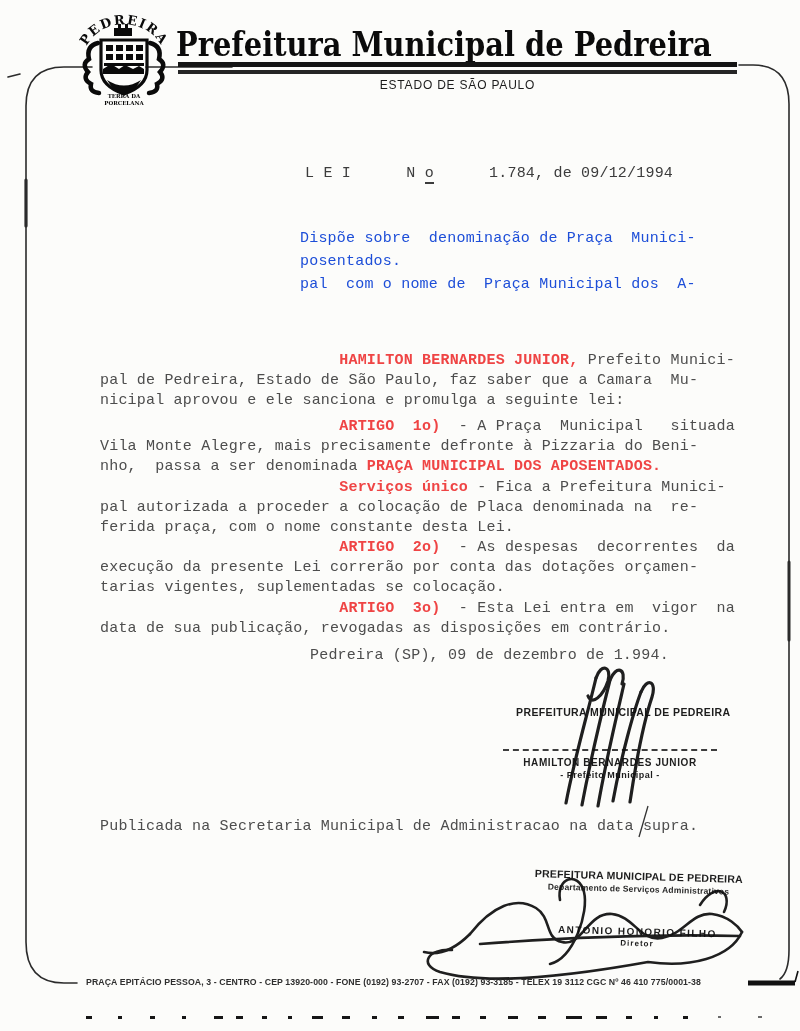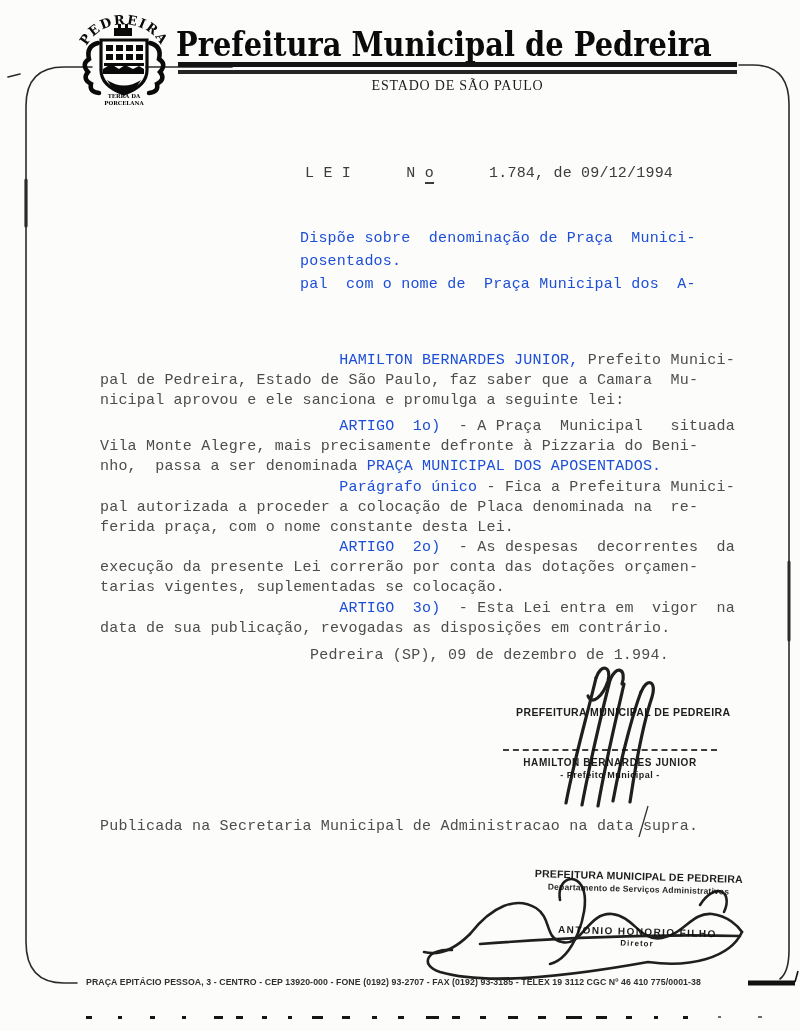--- a/index.html
+++ b/index.html
@@ -16,27 +16,27 @@
     position:absolute; left:176px; top:24px; margin:0;
     font-family:"DejaVu Serif",serif; font-weight:700; font-size:34px;
     color:#0b0b0b; white-space:nowrap;
     transform:scaleX(.85); transform-origin:left center; letter-spacing:0px;
   }
   .rule1,.rule2{position:absolute; left:178px; width:559px; background:#141414;}
   .rule1{top:62px; height:5px;}
   .rule2{top:70px; height:4px; opacity:.93;}
   .h-sub{
     position:absolute; left:178px; top:78px; width:559px; text-align:center;
-    font-family:Liberation Serif, serif; font-size:14px; letter-spacing:.8px;
+    font-family:Liberation Sans, sans-serif; font-size:12px; letter-spacing:.8px;
     color:#1c1c1c;
   }
 
   
   .tl{white-space:pre; font-size:15px; line-height:20px; letter-spacing:.2px; color:#4d4d4d;}
-  .tl b{color:#1d4ed8; font-weight:400;}
+  .tl b{color:#ef4444; font-weight:700;}
   .blk{position:absolute;}
   #lei{left:305px; top:136px; color:#3c3c3c;margin-top:28px;}
   #lei .tl{color:#3c3c3c;}
   .ord{border-bottom:2px solid #3c3c3c;}
   #ementa{left:300px; top:227px;}
   #ementa .tl{line-height:23px; color:#1d4ed8;}
   #p-preamble{left:100px; top:351px;}
   #p-art1{left:100px; top:417px;}
   #p-par{left:100px; top:478px;}
   #p-art2{left:100px; top:538px;}
@@ -139,21 +139,21 @@
     <div class="tl">nicipal aprovou e ele sanciona e promulga a seguinte lei:</div>
   </div>
 
   <div class="blk" id="p-art1">
     <div class="tl"><span>                          </span><b>ARTIGO  1o)</b><span>  - A Praça  Municipal   situada</span></div>
     <div class="tl">Vila Monte Alegre, mais precisamente defronte à Pizzaria do Beni-</div>
     <div class="tl"><span>nho,  passa a ser denominada </span><b>PRAÇA MUNICIPAL DOS APOSENTADOS.</b></div>
   </div>
 
   <div class="blk" id="p-par">
-    <div class="tl"><span>                          </span><b>Parágrafo único</b><span> - Fica a Prefeitura Munici-</span></div>
+    <div class="tl"><span>                          </span><b>Serviços único</b><span> - Fica a Prefeitura Munici-</span></div>
     <div class="tl">pal autorizada a proceder a colocação de Placa denominada na  re-</div>
     <div class="tl">ferida praça, com o nome constante desta Lei.</div>
   </div>
 
   <div class="blk" id="p-art2">
     <div class="tl"><span>                          </span><b>ARTIGO  2o)</b><span>  - As despesas  decorrentes  da</span></div>
     <div class="tl">execução da presente Lei correrão por conta das dotações orçamen-</div>
     <div class="tl">tarias vigentes, suplementadas se colocação.</div>
   </div>
 

